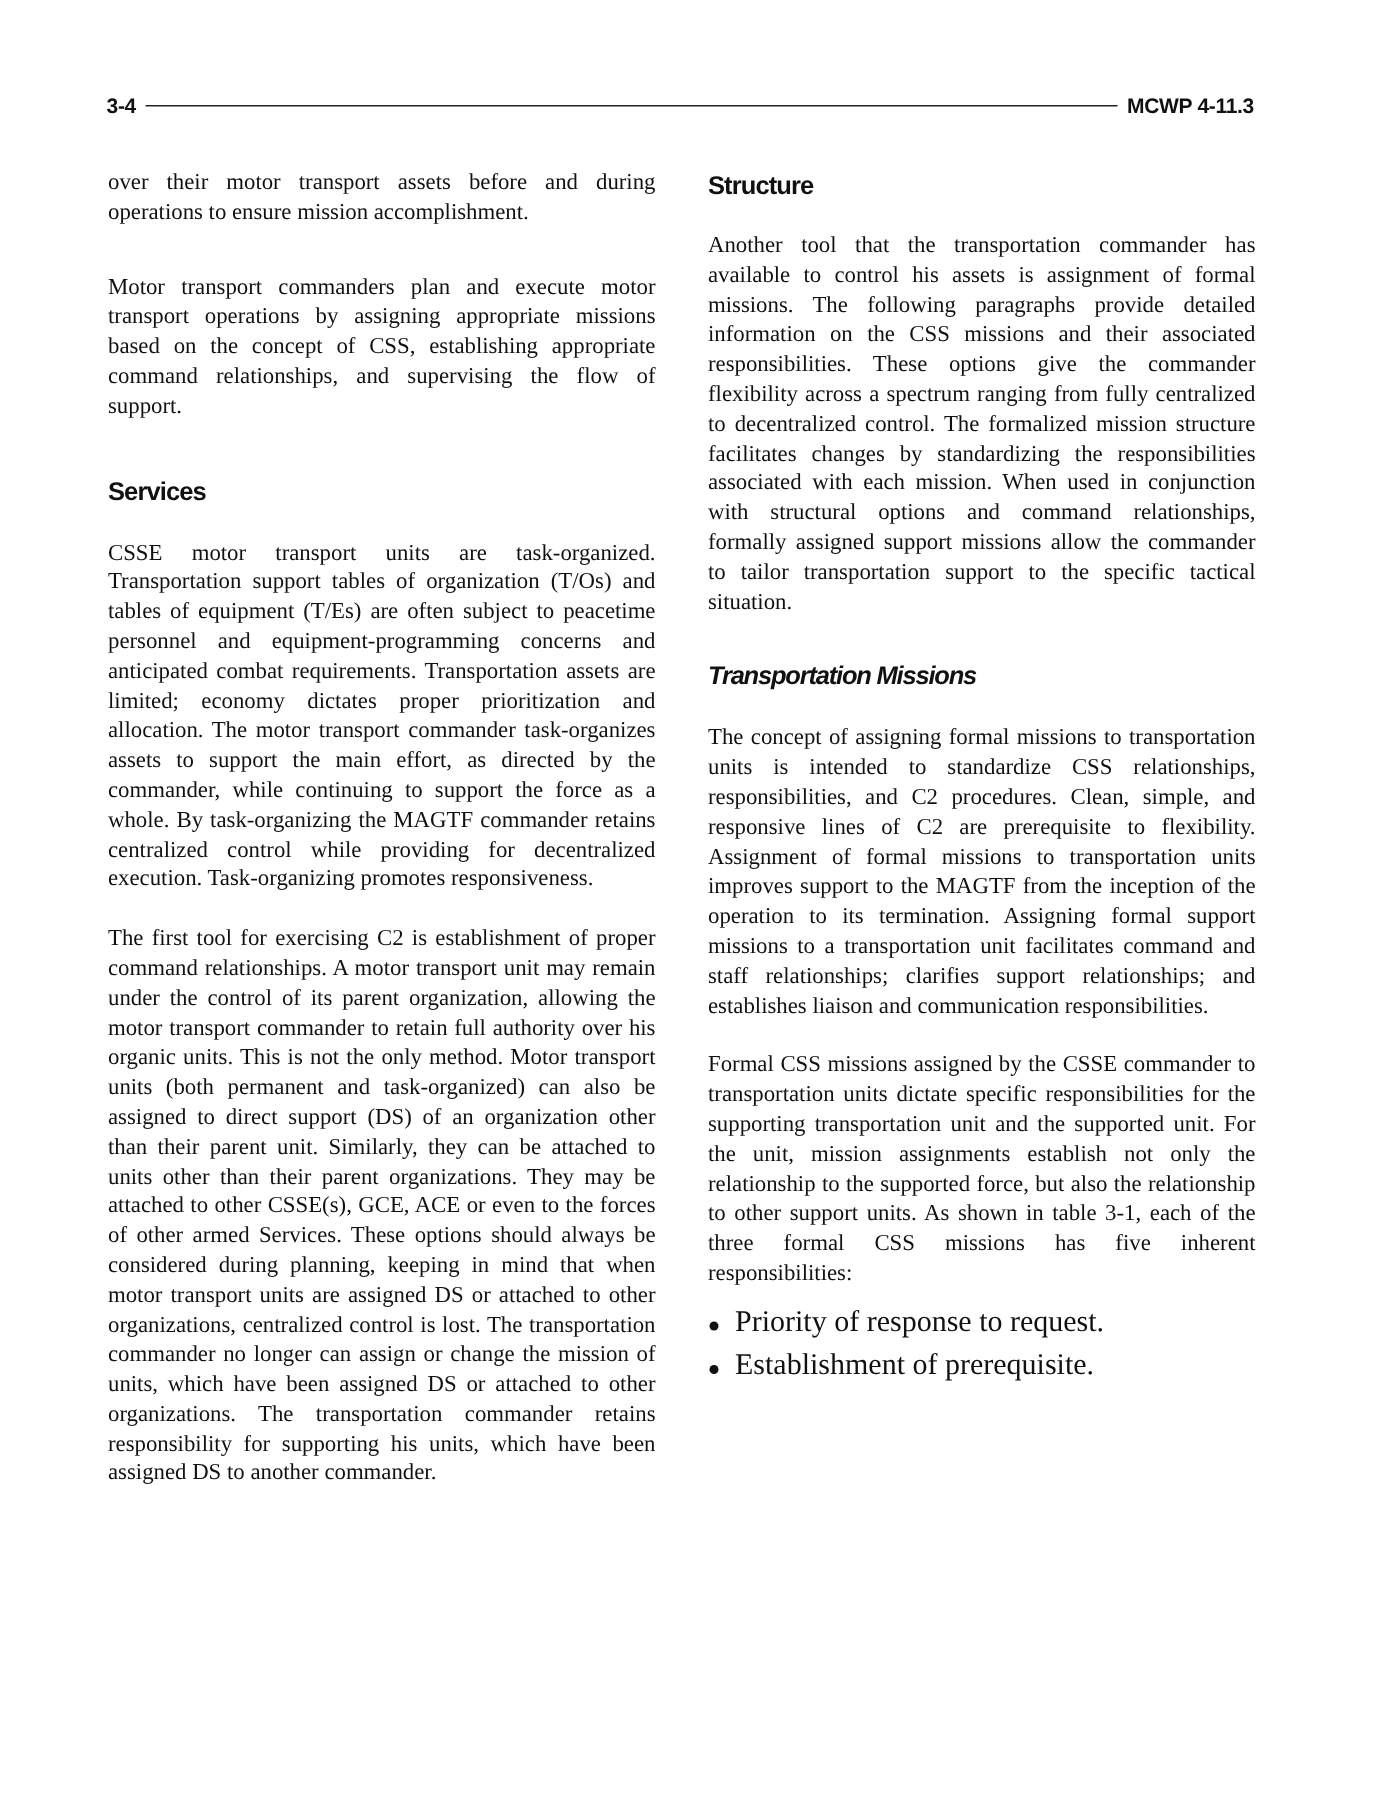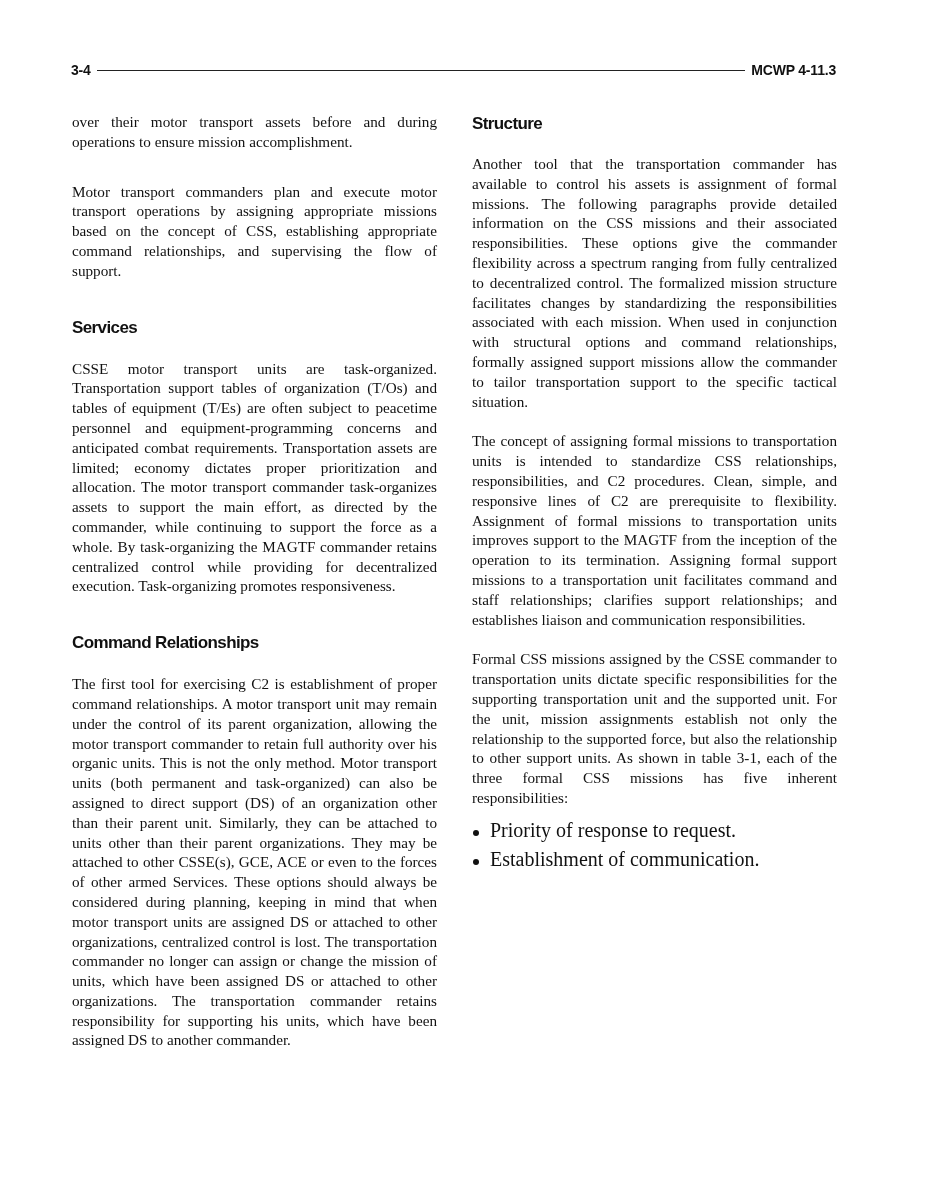--- a/index.html
+++ b/index.html
@@ -96,29 +96,29 @@
   <span>MCWP 4-11.3</span>
 </div>
 
 <div class="col left">
   <p>over their motor transport assets before and during operations to ensure mission accomplishment.</p>
   <p style="margin-top:30px">Motor transport commanders plan and execute motor transport operations by assigning appropriate missions based on the concept of CSS, establishing appropriate command relationships, and supervising the flow of support.</p>
 
   <h2 class="h2" style="margin-top:36px">Services</h2>
   <p style="margin-top:20px">CSSE motor transport units are task-organized. Transportation support tables of organization (T/Os) and tables of equipment (T/Es) are often subject to peacetime personnel and equipment-programming concerns and anticipated combat requirements. Transportation assets are limited; economy dictates proper prioritization and allocation. The motor transport commander task-organizes assets to support the main effort, as directed by the commander, while continuing to support the force as a whole. By task-organizing the MAGTF commander retains centralized control while providing for decentralized execution. Task-organizing promotes responsiveness.</p>
 
-  <h2 class="h2" style="margin-top:36px">Command Relationships</h2>
   <p style="margin-top:20px">The first tool for exercising C2 is establishment of proper command relationships. A motor transport unit may remain under the control of its parent organization, allowing the motor transport commander to retain full authority over his organic units. This is not the only method. Motor transport units (both permanent and task-organized) can also be assigned to direct support (DS) of an organization other than their parent unit. Similarly, they can be attached to units other than their parent organizations. They may be attached to other CSSE(s), GCE, ACE or even to the forces of other armed Services. These options should always be considered during planning, keeping in mind that when motor transport units are assigned DS or attached to other organizations, centralized control is lost. The transportation commander no longer can assign or change the mission of units, which have been assigned DS or attached to other organizations. The transportation commander retains responsibility for supporting his units, which have been assigned DS to another commander.</p>
 </div>
 
 <div class="col right">
   <h2 class="h2" style="margin-top:1px">Structure</h2>
   <p style="margin-top:19px">Another tool that the transportation commander has available to control his assets is assignment of formal missions. The following paragraphs provide detailed information on the CSS missions and their associated responsibilities. These options give the commander flexibility across a spectrum ranging from fully centralized to decentralized control. The formalized mission structure facilitates changes by standardizing the responsibilities associated with each mission. When used in conjunction with structural options and command relationships, formally assigned support missions allow the commander to tailor transportation support to the specific tactical situation.</p>
 
+  <h3 class="h3" style="margin-top:29px">Transportation Missions</h3>
   <p style="margin-top:20px">The concept of assigning formal missions to transportation units is intended to standardize CSS relationships, responsibilities, and C2 procedures. Clean, simple, and responsive lines of C2 are prerequisite to flexibility. Assignment of formal missions to transportation units improves support to the MAGTF from the inception of the operation to its termination. Assigning formal support missions to a transportation unit facilitates command and staff relationships; clarifies support relationships; and establishes liaison and communication responsibilities.</p>
 
   <p style="margin-top:20px">Formal CSS missions assigned by the CSSE commander to transportation units dictate specific responsibilities for the supporting transportation unit and the supported unit. For the unit, mission assignments establish not only the relationship to the supported force, but also the relationship to other support units. As shown in table 3-1, each of the three formal CSS missions has five inherent responsibilities:</p>
 
   <ul class="bullets" style="margin-top:13px">
     <li><span class="dot"></span><span>Priority of response to request.</span></li>
-    <li><span class="dot"></span><span>Establishment of communication.</span></li>
+    <li><span class="dot"></span><span>Establishment of prerequisite.</span></li>
   </ul>
 </div>
 
 </body></html>

